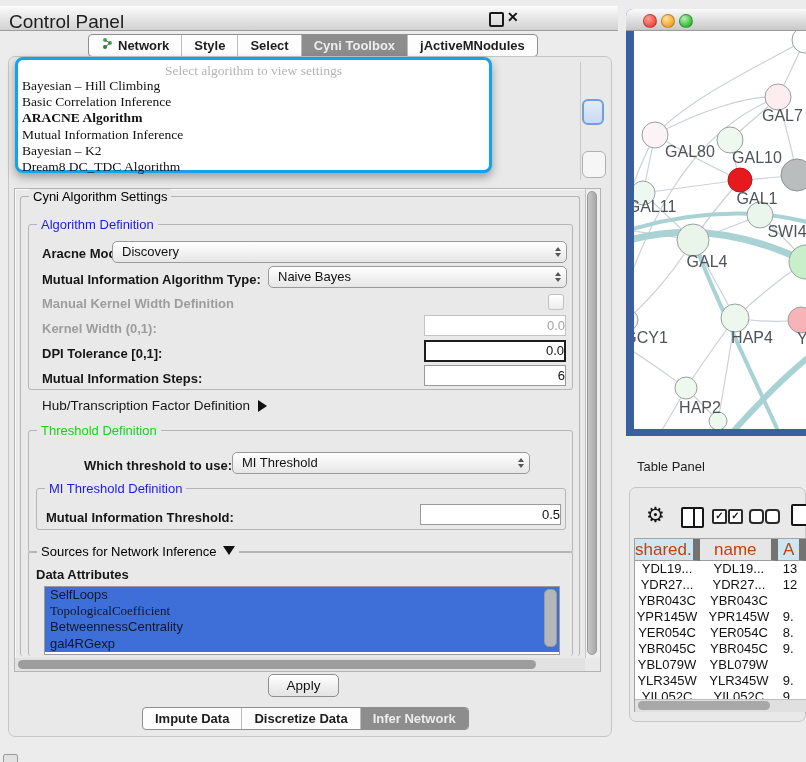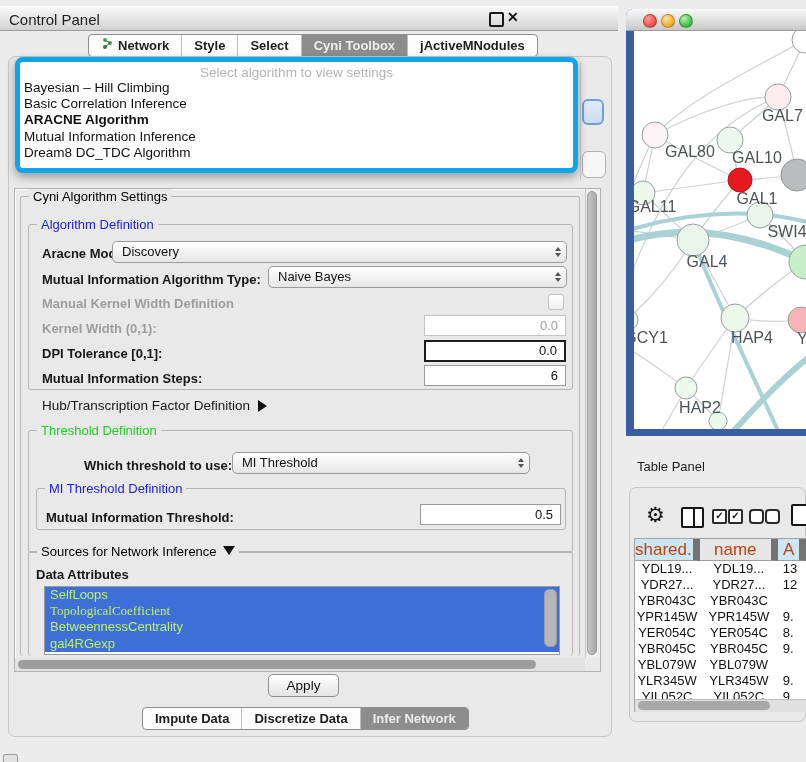--- a/index.html
+++ b/index.html
@@ -4,41 +4,41 @@
 <style>
   html,body{margin:0;padding:0;}
   body{width:806px;height:762px;font-family:"Liberation Sans",sans-serif;background:#ececec;}
   #app{position:relative;width:806px;height:762px;background:#ececec;overflow:hidden;}
   .abs{position:absolute;box-sizing:border-box;}
 
   
   .cp-titlebar{left:0;top:6px;width:618px;height:25px;
     background:linear-gradient(#f9f9f9,#d2d2d2);
     border-top:1px solid #fff;border-bottom:1px solid #9c9c9c;}
-  .cp-title{position:absolute;left:9px;top:4px;font-size:15px;color:#1d1d1d;}
+  .cp-title{position:absolute;left:9px;top:4px;font-size:19px;color:#1d1d1d;}
   .win-float{position:absolute;left:489px;top:5px;width:11px;height:11px;border:2px solid #1a1a1a;border-radius:2px;background:transparent;}
   .win-close{position:absolute;left:507px;top:2px;font-size:14px;font-weight:bold;color:#111;}
 
   
   .tabstrip{display:flex;height:23px;border:1px solid #8f8f8f;border-radius:4px;overflow:hidden;background:#fdfdfd;}
   .tab{font-size:13px;font-weight:bold;line-height:23px;padding:8px 12px;color:#1d1d1d;border-left:1px solid #bdbdbd;display:flex;align-items:center;gap:4px;}
   .tab:first-child{border-left:none;}
   .tab.selected{background:#8d8d8d;color:#ededed;}
 
   
   .cp-body{left:8px;top:56px;width:604px;height:681px;border:1px solid #c6c6c6;border-radius:7px;background:#e9e9e9;}
 
   
   .frag-line{left:580px;top:62px;width:1px;height:118px;background:#c9c9c9;}
   .frag-stepper{left:582px;top:99px;width:22px;height:26px;border:2px solid #6fa0dd;border-radius:6px;background:linear-gradient(#e3ecf8,#c9daf1);}
   .frag-corner{left:582px;top:151px;width:24px;height:27px;border:1px solid #b0b0b0;border-radius:6px;background:#f6f6f6;}
 
   
-  .dropdown{left:15px;top:57px;width:563px;height:116px;background:#fff;border:5px solid #0ea5e9;border-radius:8px;
-    box-shadow:0 4px 10px rgba(0,0,0,.35);z-index:30;}
+  .dropdown{left:15px;top:57px;width:477px;height:116px;background:#fff;border:3px solid #0ea5e9;border-radius:8px;
+    box-shadow:0 4px 10px rgba(0,0,0,.35);z-index:30;font-family:Liberation Serif, serif;}
   .dd-prompt{text-align:center;font-size:13.5px;color:#b4b4b4;padding-top:3px;height:15px;}
   .dd-item{font-size:13.5px;color:#111;line-height:16.2px;padding-left:4px;white-space:nowrap;}
   .dd-item.bold{font-weight:bold;}
 
   
   .settings{left:14px;top:188px;width:587px;height:484px;border:1px solid #b3b3b3;background:#e9e9e9;
     box-shadow:inset 1px 1px 0 #fbfbfb;}
   .vscroll{left:585px;top:189px;width:15px;height:469px;background:#efefef;border-left:1px solid #c5c5c5;}
   .vthumb{left:587px;top:191px;width:10px;height:464px;border-radius:5px;background:linear-gradient(90deg,#c6c6c6,#a9a9a9);border:1px solid #9a9a9a;}
   .hscroll{left:15px;top:658px;width:570px;height:13px;background:#e2e2e2;}
@@ -51,31 +51,31 @@
 
   .lbl{position:absolute;font-size:13px;font-weight:bold;color:#161616;white-space:nowrap;}
   .lbl.disabled{color:#9d9d9d;}
 
   .combo{position:absolute;height:22px;border:1px solid #9a9a9a;border-radius:5px;background:linear-gradient(#ffffff,#e6e6e6);
     font-size:13px;line-height:20px;padding-left:9px;color:#111;}
   .stepper{position:absolute;right:5px;top:0;height:100%;display:flex;flex-direction:column;justify-content:center;gap:2px;}
   .tri-up{width:0;height:0;border-left:3.5px solid transparent;border-right:3.5px solid transparent;border-bottom:4.5px solid #555;}
   .tri-dn{width:0;height:0;border-left:3.5px solid transparent;border-right:3.5px solid transparent;border-top:4.5px solid #555;}
 
-  .field{position:absolute;background:#fff;border:1px solid #9a9a9a;font-size:13px;text-align:right;padding:0 7px;line-height:19px;color:#111;}
+  .field{position:absolute;background:#fff;border:1px solid #9a9a9a;font-size:13px;text-align:right;padding:0 0;line-height:19px;color:#111;}
   .field.strong{border:2px solid #1d1d1d;line-height:18px;}
   .field.disabled{color:#a3a3a3;border-color:#c3c3c3;}
 
   .checkbox{position:absolute;width:14px;height:14px;border:1px solid #c2c2c2;border-radius:3px;background:linear-gradient(#ffffff,#ededed);}
 
   .disclosure-right{display:inline-block;width:0;height:0;border-top:6px solid transparent;border-bottom:6px solid transparent;border-left:9px solid #111;margin-left:8px;vertical-align:-2px;}
   .disclosure-down{display:inline-block;width:0;height:0;border-left:6px solid transparent;border-right:6px solid transparent;border-top:9px solid #111;margin-left:6px;vertical-align:1px;}
 
   .attr-list{position:absolute;background:#fff;border:1px solid #9a9a9a;overflow:hidden;}
-  .attr-item{height:16.2px;line-height:16.2px;font-size:13px;padding-left:5px;background:#3e6fd8;color:#bef264;white-space:nowrap;}
+  .attr-item{height:16.2px;line-height:16.2px;font-size:13px;padding-left:5px;background:#3e6fd8;color:#0f172a;white-space:nowrap;}
   .attr-thumb{position:absolute;width:11px;border-radius:5px;background:#b3b6bb;border:1px solid #9b9b9b;}
 
   .apply-btn{left:268px;top:674px;width:71px;height:23px;border:1px solid #8f8f8f;border-radius:5px;
     background:linear-gradient(#ffffff,#e3e3e3);font-size:13.5px;text-align:center;line-height:22px;color:#111;}
 
   
   .net-frame{left:626px;top:9px;width:180px;height:427px;background:#3a5fa1;border-top-left-radius:7px;}
   .net-titlebar{left:626px;top:9px;width:180px;height:22px;background:linear-gradient(#fafafa,#c8c8c8);
     border-top-left-radius:7px;border-bottom:1px solid #9b9b9b;}
   .light{position:absolute;top:5px;width:12px;height:12px;border-radius:50%;border:1px solid rgba(0,0,0,.25);}
@@ -232,20 +232,21 @@
       </div>
     </div>
 
   <div class="abs dropdown">
     <div class="dd-prompt">Select algorithm to view settings</div>
     <div id="dd-items">
         <div class="dd-item">Bayesian – Hill Climbing</div>
         <div class="dd-item">Basic Correlation Inference</div>
         <div class="dd-item bold">ARACNE Algorithm</div>
         <div class="dd-item">Mutual Information Inference</div>
+        <div class="dd-item">Bayesian – K2</div>
         <div class="dd-item">Dream8 DC_TDC Algorithm</div>
       </div>
   </div>
 
   <div class="abs net-frame"></div>
   <div class="abs net-titlebar">
     <span class="light red" style="left:17px;"></span>
     <span class="light yellow" style="left:35px;"></span>
     <span class="light green" style="left:53px;"></span>
   </div>

